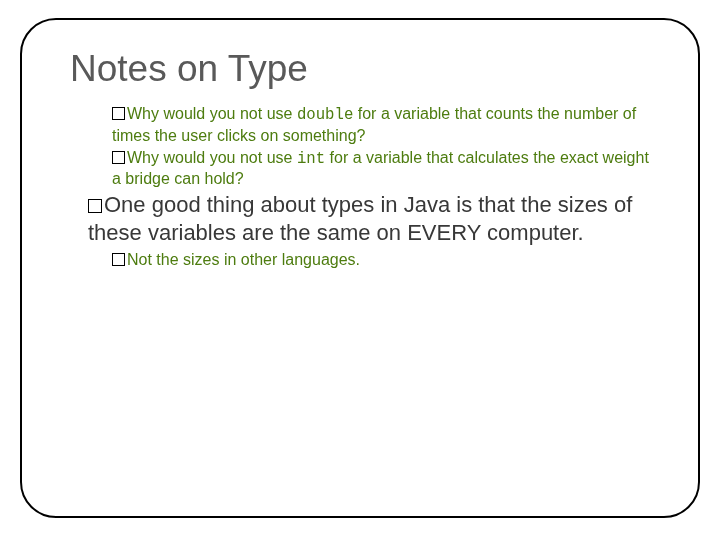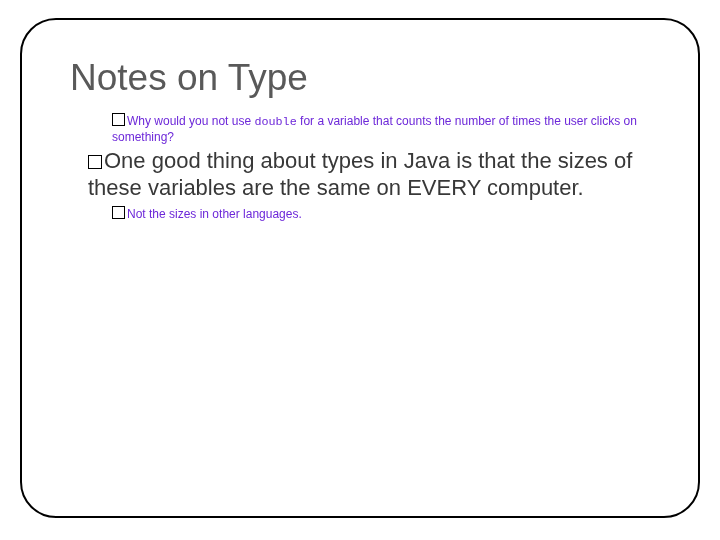--- a/index.html
+++ b/index.html
@@ -18,36 +18,36 @@
     margin: 18px auto;
     border: 2px solid #000;
     border-radius: 36px;
     padding: 28px 40px 28px 48px;
     position: relative;
   }
   .title {
     font-size: 37px;
     font-weight: 400;
     color: #595959;
-    margin: 9px 0 14px 0;
+    margin: 0 0 14px 0;
     text-align: left;
   }
   .level1 {
     margin: 0 0 4px 0;
     padding-left: 18px;
     font-size: 22px;
     line-height: 1.25;
     color: #383838;
   }
   .level2 {
     margin: 2px 0 2px 0;
     padding-left: 42px;
-    font-size: 12px;
+    font-size: 16px;
     line-height: 1.25;
-    color: #6d28d9;
+    color: #4d7c0f;
   }
   .bullet {
     display: inline-block;
     width: 14px;
     height: 14px;
     border: 1.5px solid #000;
     background: #fff;
     margin-right: 2px;
     vertical-align: -1px;
     box-sizing: border-box;
@@ -67,20 +67,23 @@
 </head>
 <body>
 
 <div class="slide">
 
   <h1 class="title">Notes on Type</h1>
 
   <div class="level2">
     <span class="bullet small"></span><span class="para">Why would you not use </span><code class="inline">double</code><span class="para"> for a variable that counts the number of times the user clicks on something?</span>
   </div>
+  <div class="level2">
+    <span class="bullet small"></span><span class="para">Why would you not use </span><code class="inline">int</code><span class="para"> for a variable that calculates the exact weight a bridge can hold?</span>
+  </div>
 
   <div class="level1" style="margin-top:0;">
     <span class="bullet"></span><span class="para">One good thing about types in Java is that the sizes of these variables are the same on EVERY computer.</span>
   </div>
   <div class="level2">
     <span class="bullet small"></span><span class="para">Not the sizes in other languages.</span><code class="inline"></code><span class="para"></span>
   </div>
 
 </div>
 

